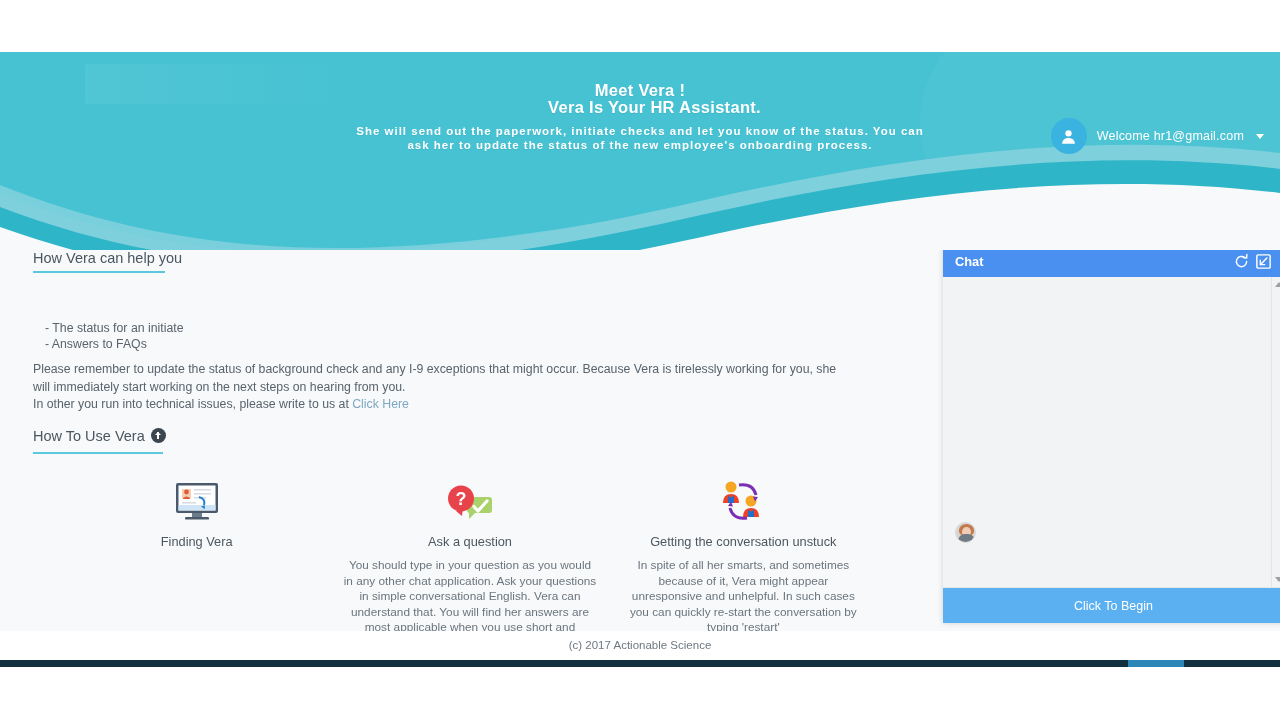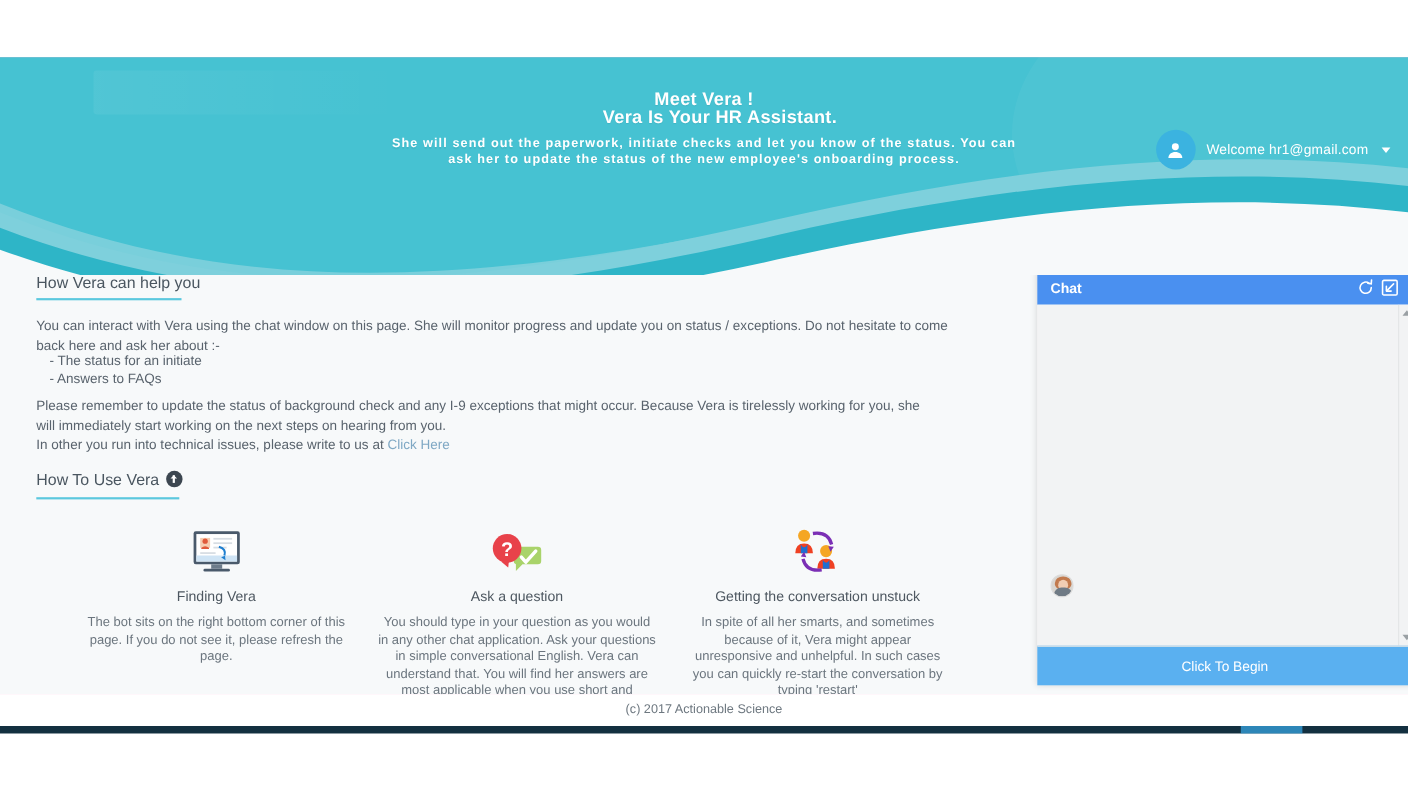--- a/index.html
+++ b/index.html
@@ -4,21 +4,21 @@
 <style>
   * { margin:0; padding:0; box-sizing:border-box; }
   html, body {
     width:1280px; height:720px;
     background:#ffffff;
     font-family:"Liberation Sans", sans-serif;
     overflow:hidden;
   }
 
   
-  #page { position:relative; width:1280px; height:636px; background:#f9a8d4; }
+  #page { position:relative; width:1280px; height:636px; background:#b91c1c; }
 
   
   .top-strip { position:absolute; left:0; top:0; width:1280px; height:52px; background:#fff; }
 
   
   .banner {
     position:absolute; left:0; top:52px; width:1280px; height:198px;
     background:#46c2d2;
     overflow:hidden;
   }
@@ -191,24 +191,20 @@
       <span class="welcome-text">Welcome hr1@gmail.com</span>
       <span class="caret-down"></span>
     </div>
   </div>
 
   <div class="content">
 
     <div class="sec-head" style="left:33px; top:0px;">How Vera can help you</div>
     <div class="sec-rule" style="left:33px; top:21px; width:132px;"></div>
 
-    <div class="body-p" style="left:33px; top:38px; width:830px;">
-      <span>You can interact with Vera using the chat window on this page. She will monitor progress and update you on status / exceptions. Do not hesitate to come back here</span>
-      <span>and ask her about :-</span>
-    </div>
 
     <div class="bullets" style="left:45px; top:71px;">
       <div>- The status for an initiate</div>
       <div>- Answers to FAQs</div>
     </div>
 
     <div class="body-p" style="left:33px; top:111px; width:820px;">
       <span>Please remember to update the status of background check and any I-9 exceptions that might occur. Because Vera is tirelessly working for you, she</span>
       <span>will immediately start working on the next steps on hearing from you.</span>
     </div>
@@ -237,21 +233,20 @@
             <rect x="22" y="12" width="17" height="1.6" fill="#d7dde3"></rect>
             <rect x="22" y="16" width="12" height="1.6" fill="#d7dde3"></rect>
             <rect x="10" y="21" width="14" height="1.6" fill="#d7dde3"></rect>
             <path d="M27 16 q7 2 5 8" stroke="#1f7fd0" stroke-width="2" fill="none"></path>
             <path d="M29 25.5 l3.6 -1.2 l0.4 4z" fill="#1f7fd0"></path>
             <rect x="20" y="32" width="10" height="4" fill="#6d7c8b"></rect>
             <rect x="13" y="36" width="24" height="2.6" rx="1.2" fill="#4a5a6b"></rect>
           </svg>
         </div>
         <div class="card-title">Finding Vera</div>
-        <div class="card-body" style="padding:0 10px;">The bot sits on the right bottom corner of this page. If you do not see it, please refresh the page.</div>
       </div>
 
       <div class="card">
         <div class="card-ico">
           <svg width="54" height="44" viewBox="0 0 54 44">
             <path d="M24 16 h22 a3 3 0 0 1 3 3 v10 a3 3 0 0 1 -3 3 h-14 l-6 6 v-6 a3 3 0 0 1 -2 -3 v-10 a3 3 0 0 1 0 -3z" fill="#a9d36a"></path>
             <path d="M31 25.5 l4 4.5 l9 -10" stroke="#ffffff" stroke-width="3.2" fill="none" stroke-linecap="round" stroke-linejoin="round"></path>
             <circle cx="18" cy="17.5" r="13" fill="#e8424a"></circle>
             <path d="M13 30 l7 -4 l-1 9z" fill="#e8424a"></path>
             <text x="18" y="24" font-family="Liberation Sans, sans-serif" font-size="18" font-weight="bold" fill="#ffffff" text-anchor="middle">?</text>

